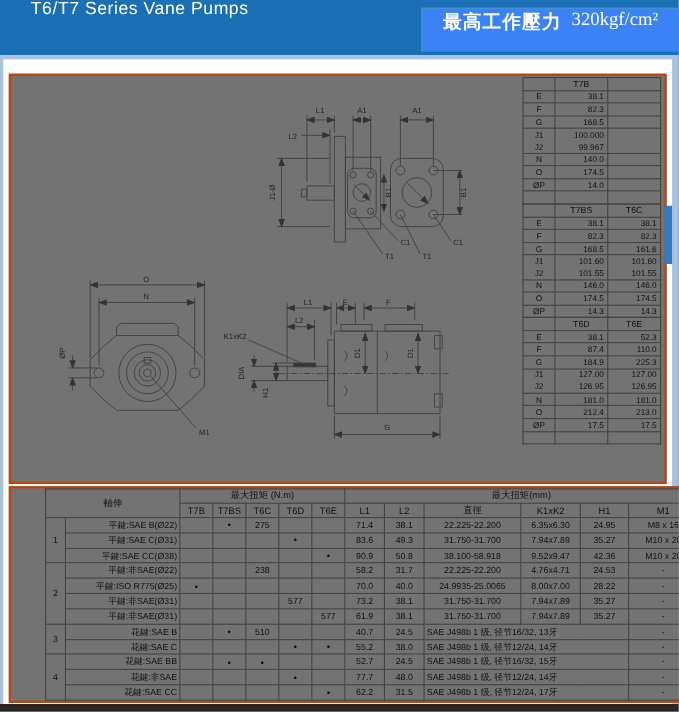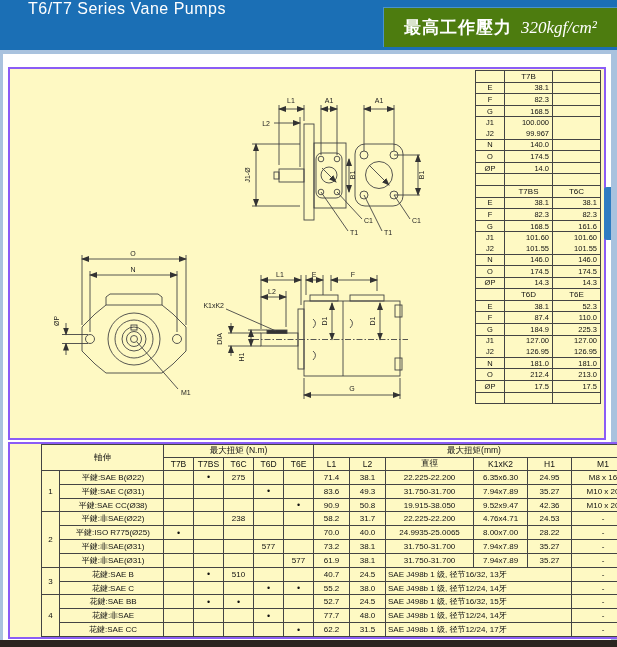--- a/index.html
+++ b/index.html
@@ -10,51 +10,51 @@
     -webkit-font-smoothing:antialiased;
   }
   
   .banner{position:absolute;left:0;top:0;width:617px;height:50px;background:#1b6fb5;}
   .banner .titles{position:absolute;left:28px;top:2px;color:#fff;}
   .title-line{font-size:27px;line-height:30px;white-space:nowrap;}
   .title-prefix{font-family:"Liberation Serif", serif;letter-spacing:1px;}
   .title-zh{font-weight:bold;letter-spacing:2px;}
   .subtitle{font-family:Liberation Sans, sans-serif;font-size:16px;line-height:13px;letter-spacing:.5px;}
   .pressure-box{
-    position:absolute;right:0;top:7px;width:233px;height:39px;background:#4d7c0f;
+    position:absolute;right:0;top:7px;width:233px;height:39px;background:#3b82f6;
     border-top:1px solid #4a92cc;border-left:1px solid #4a92cc;
-    display:flex;align-items:center;justify-content:center;gap:9px;color:#fff;
+    display:flex;align-items:flex-start;justify-content:center;gap:9px;color:#fff;
   }
   .pressure-label{font-weight:bold;font-size:17px;letter-spacing:1px;}
-  .pressure-value{font-family:"Liberation Serif", serif;font-size:17px;font-style:italic;}
+  .pressure-value{font-family:"Liberation Serif", serif;font-size:17px;}
   
   .page{position:absolute;left:3px;top:54px;width:608px;height:586px;background:#ffffff;}
   .edge-tab{position:absolute;right:0;top:133px;width:7px;height:53px;background:#2e7cc1;border-radius:3px 0 0 3px;}
   .bottom-strip{position:absolute;left:0;bottom:0;width:617px;height:7px;background:#2a241f;}
-  .frame{position:absolute;border:2px solid #8b5cf6;background:#fef9c3;}
+  .frame{position:absolute;border:2px solid #c2410c;background:#737373;}
   #box-drawings{left:5px;top:13px;width:594px;height:369px;}
   #box-spec{left:5px;top:388px;width:594px;height:193px;padding-left:31px;}
   
   #dim-tables{position:absolute;right:3px;top:1px;width:126px;}
   table.dimtbl{border-collapse:collapse;width:100%;table-layout:fixed;font-size:7.5px;color:#111;}
   table.dimtbl + table.dimtbl{margin-top:-1px;}
   .dimtbl td{border:1px solid #444;height:10.6px;padding:0 3px;overflow:hidden;white-space:nowrap;}
   .dimtbl tr.hdr td{text-align:center;font-size:8px;}
   .dimtbl td.lab{width:26px;text-align:center;padding:0 1px;}
   .dimtbl td.val{text-align:right;}
   .dimtbl tr.j1 td{border-bottom:none;}
   .dimtbl tr.j2 td{border-top:none;}
   .dimtbl tr.gap td{height:10.6px;}
   .dimtbl{border:1.5px solid #333;}
   
   #spec-table{border-collapse:collapse;width:100%;height:100%;table-layout:fixed;font-size:8px;color:#111;}
   #spec-table th,#spec-table td{border:1px solid #444;padding:0 2px;overflow:hidden;white-space:nowrap;font-weight:normal;}
   #spec-table th{text-align:center;font-size:8.5px;}
   #spec-table td{text-align:center;}
-  #spec-table td.name{text-align:center;padding-left:5px;}
+  #spec-table td.name{text-align:right;padding-left:5px;}
   #spec-table td.gno{text-align:center;}
   #spec-table td.dot{font-size:9px;}
   #spec-table tr.gtop td{border-top:1.5px solid #222;}
   #spec-table td.spl{text-align:left;}
   
   svg text{font-family:"Liberation Sans", sans-serif;font-size:7px;fill:#222;}
   .dw{position:absolute;left:0;top:0;}
 </style>
 </head>
 <body>
@@ -468,21 +468,21 @@
           </tr>
           <tr>
             <td class="name">平鍵:SAE CC(Ø38)</td>
             <td class="tq"></td>
             <td class="tq"></td>
             <td class="tq"></td>
             <td class="tq"></td>
             <td class="tq dot">•</td>
             <td class="num">90.9</td>
             <td class="num">50.8</td>
-            <td class="num">19.915-38.050</td>
+            <td class="num">38.100-58.918</td>
             <td class="num">9.52x9.47</td>
             <td class="num">42.36</td>
             <td class="num">M10 x 20</td>
           </tr>
           <tr class="gtop">
             <td rowspan="4" class="gno">2</td>
             <td class="name">平鍵:非SAE(Ø22)</td>
             <td class="tq"></td>
             <td class="tq"></td>
             <td class="tq">238</td>

